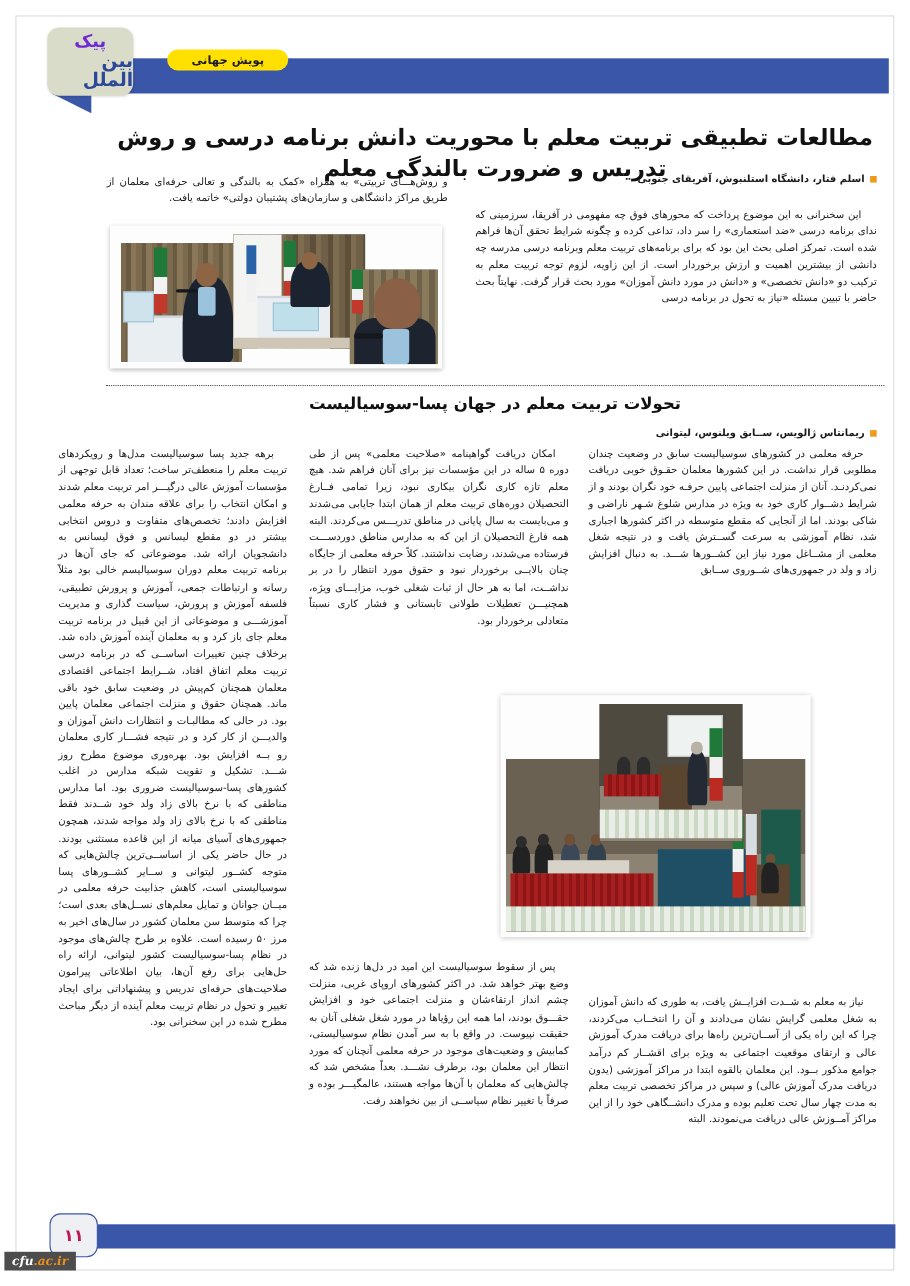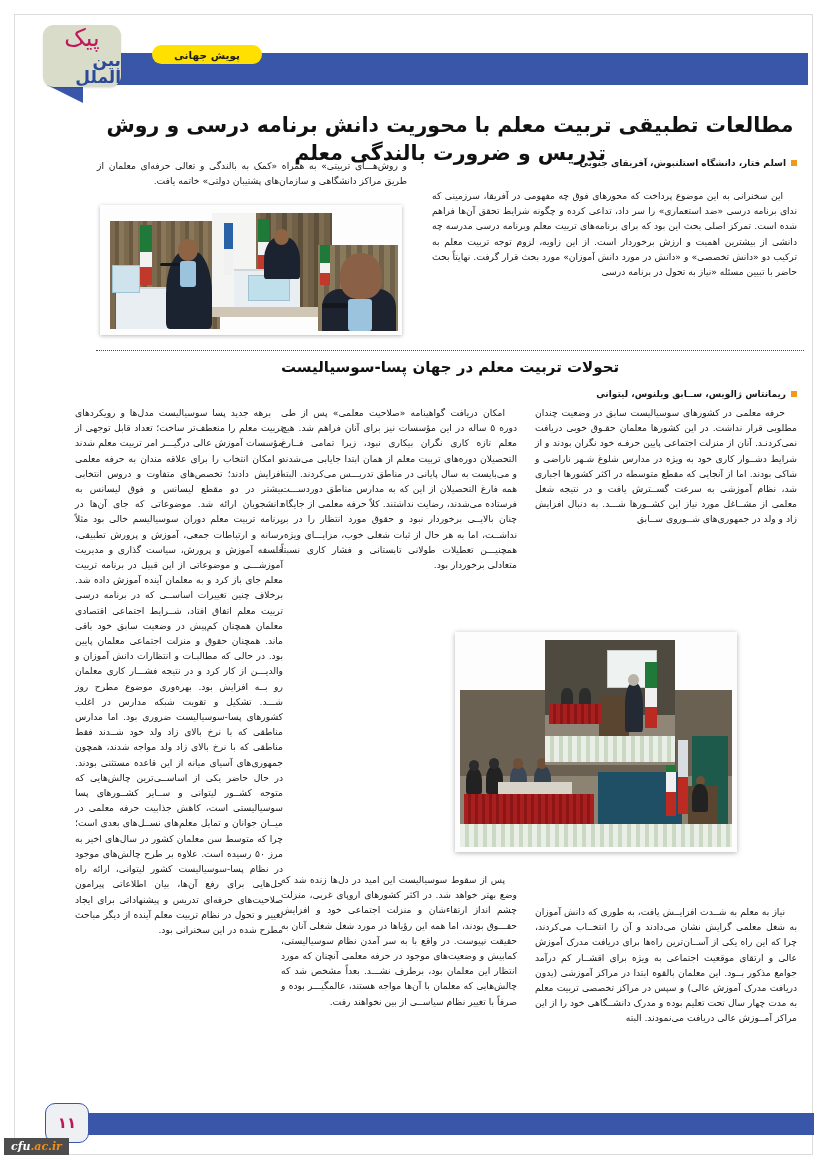--- a/index.html
+++ b/index.html
@@ -58,23 +58,23 @@
     background: #d9dcc8;
     border-radius: 11px;
     box-shadow: 0 1px 2px rgba(0,0,0,.12);
     display: flex;
     flex-direction: column;
     align-items: center;
     justify-content: center;
     line-height: 1;
   }
   .logo-line1 {
-    font-size: 24px;
-    font-weight: normal;
-    color: #be185d;
+    font-size: 16px;
+    font-weight: bold;
+    color: #6d28d9;
     letter-spacing: -1px;
   }
   .logo-line2 {
     font-size: 17px;
     font-weight: bold;
     color: #2c4899;
     margin-top: 2px;
   }
 
   .badge-pill {
@@ -241,21 +241,21 @@
   }
 
   
   .col {
     position: absolute;
     top: 405px;
   }
   .col p { margin: 0; text-indent: 12px; }
   .col-right { right: 30px;  width: 262px; }
   .col-mid   { right: 310px; width: 236px; }
-  .col-left  { right: 544px; width: 208px; }
+  .col-left  { right: 566px; width: 208px; }
 
   .col-right-lower {
     position: absolute;
     right: 30px; top: 904px; width: 262px;
   }
   .col-mid-lower {
     position: absolute;
     right: 310px; top: 872px; width: 236px;
   }
 

